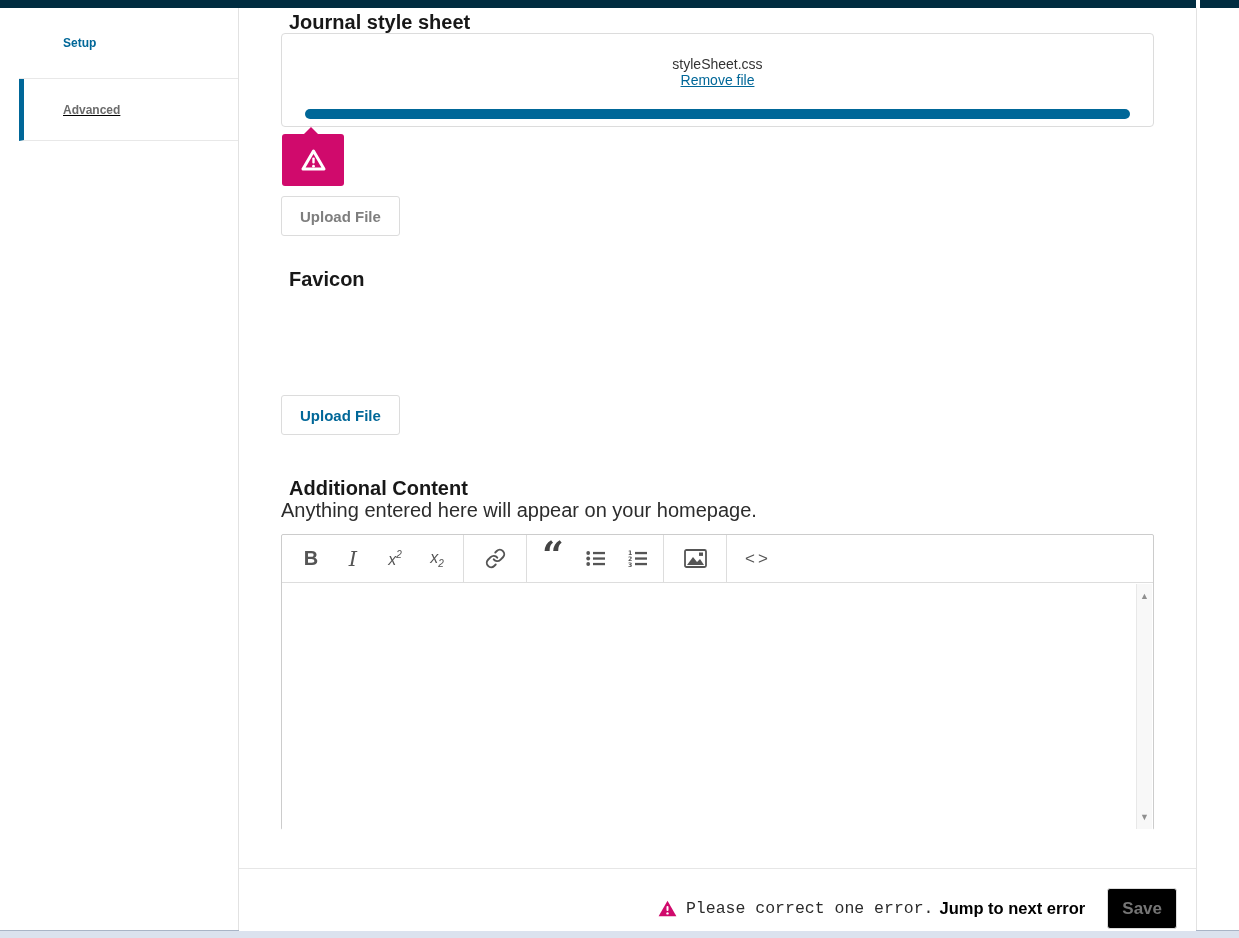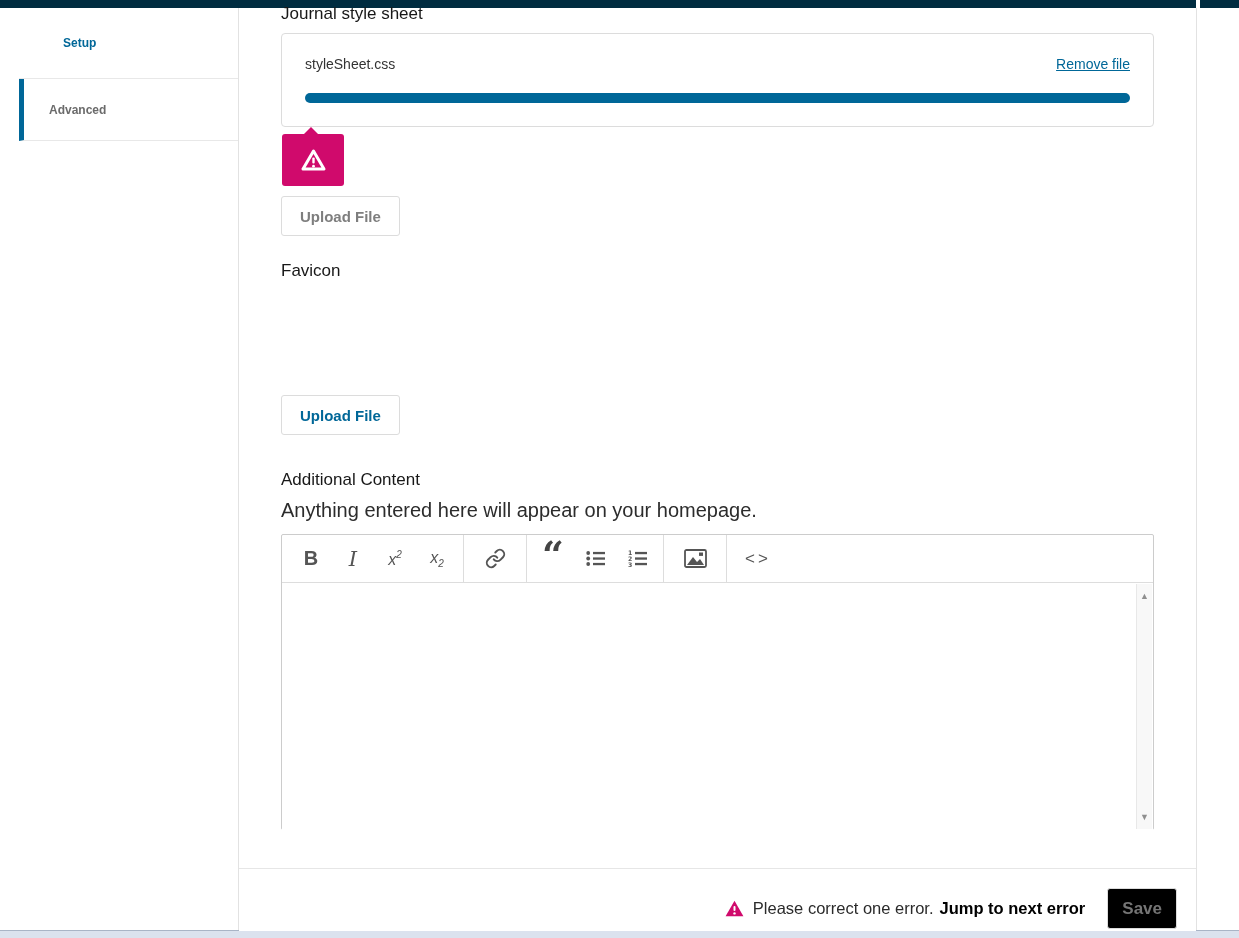--- a/index.html
+++ b/index.html
@@ -13,35 +13,35 @@
   .top-bar{position:absolute;left:0;top:0;width:1239px;height:8px;background:#002c40;}
   .top-bar-notch{position:absolute;left:1196px;top:0;width:4px;height:8px;background:#ffffff;}
   .v-border{position:absolute;top:8px;bottom:7px;width:1px;background:#e2e2e2;}
   .v-border.left{left:238px;}
   .v-border.right{left:1196px;}
   .bottom-strip{position:absolute;left:0;bottom:0;width:1239px;height:7px;background:#dbe2ee;border-top:1px solid #a9b4c6;box-sizing:content-box;}
   
   .tabs{position:absolute;left:19px;top:8px;width:219px;}
   .tab{display:flex;align-items:center;border-bottom:1px solid #e8e8e8;box-sizing:border-box;cursor:pointer;}
   .tab-setup{height:71px;padding-left:19px;}
-  .tab-advanced{height:62px;border-left:5px solid #006798;}
+  .tab-advanced{height:62px;padding-left:14px;border-left:5px solid #006798;text-decoration:underline;}
   .tab-label{font-size:12px;font-weight:bold;margin-left:25px;}
   .tab-setup .tab-label{color:#006798;}
   .tab-advanced .tab-label{color:#6b6b6b;}
   
   .main{position:absolute;left:281px;top:0;width:873px;height:860px;}
-  .section-heading{position:absolute;left:0;margin:0;font-size:17px;font-weight:normal;color:#181818;line-height:22px;}
+  .section-heading{position:absolute;left:0;margin:8px;font-size:20px;font-weight:bold;color:#181818;line-height:22px;}
   .h-stylesheet{top:3px;}
   .h-favicon{top:260px;}
   .h-additional{top:469px;}
   .desc-line{position:absolute;left:0;top:499px;font-size:20px;color:#2c2c2c;}
   
   .file-card{position:absolute;left:0;top:33px;width:873px;height:94px;box-sizing:border-box;
     border:1px solid #dcdcdc;border-radius:4px;background:#fff;padding:22px 23px 0 23px;}
-  .file-row{display:flex;justify-content:space-between;align-items:center;}
+  .file-row{display:flex;justify-content:space-between;align-items:center;flex-direction:column;}
   .file-name{font-size:14px;color:#333;}
   .remove-link{font-size:14px;color:#006798;text-decoration:underline;cursor:pointer;}
   .progress{margin-top:21px;height:10px;border-radius:5px;background:#006798;width:100%;}
   
   .error-pop{position:absolute;left:1px;top:134px;width:62px;height:52px;background:#d00a6c;border-radius:3px;
     display:flex;align-items:center;justify-content:center;}
   .error-pop::before{content:"";position:absolute;top:-7px;left:22px;width:0;height:0;
     border-left:7px solid transparent;border-right:7px solid transparent;border-bottom:7px solid #d00a6c;}
   
   .upload-btn{position:absolute;left:0;height:40px;box-sizing:border-box;background:#fff;
@@ -72,21 +72,21 @@
   .editor-body{position:relative;height:247px;background:#fff;}
   .editor-text{position:absolute;left:0;top:0;right:16px;bottom:0;padding:8px 10px;font-size:15px;color:#222;outline:none;}
   .scrollbar{position:absolute;right:1px;top:1px;bottom:1px;width:15px;background:#f8f8f8;border-left:1px solid #e8e8e8;}
   .scroll-arrow{position:absolute;left:0;width:15px;text-align:center;font-size:9px;color:#8f8f8f;cursor:pointer;line-height:12px;}
   .scroll-arrow.up{top:6px;}
   .scroll-arrow.down{bottom:6px;}
   
   .form-footer{position:absolute;left:239px;top:868px;width:957px;height:63px;box-sizing:border-box;
     border-top:1px solid #e6e6e6;background:#fff;display:flex;align-items:center;justify-content:flex-end;
     padding:17px 19px 0 0;}
-  .footer-msg{font-size:16.5px;color:#2b2b2b;margin-left:9px;}
+  .footer-msg{font-size:16.5px;color:#2b2b2b;margin-left:9px;font-family:Liberation Mono, monospace;}
   .jump-link{font-size:16.5px;font-weight:bold;color:#000000;margin-left:6px;cursor:pointer;text-decoration:none;}
   .save-btn{margin-left:22px;height:41px;box-sizing:border-box;background:#000000;border:1px solid #dcdcdc;border-radius:3px;
     padding:0 14px;font-size:17px;font-weight:bold;color:#757575;font-family:inherit;cursor:pointer;}
   svg{display:block;}
 </style>
 </head>
 <body>
 
 <div class="top-bar"></div>
 <div class="top-bar-notch"></div>

